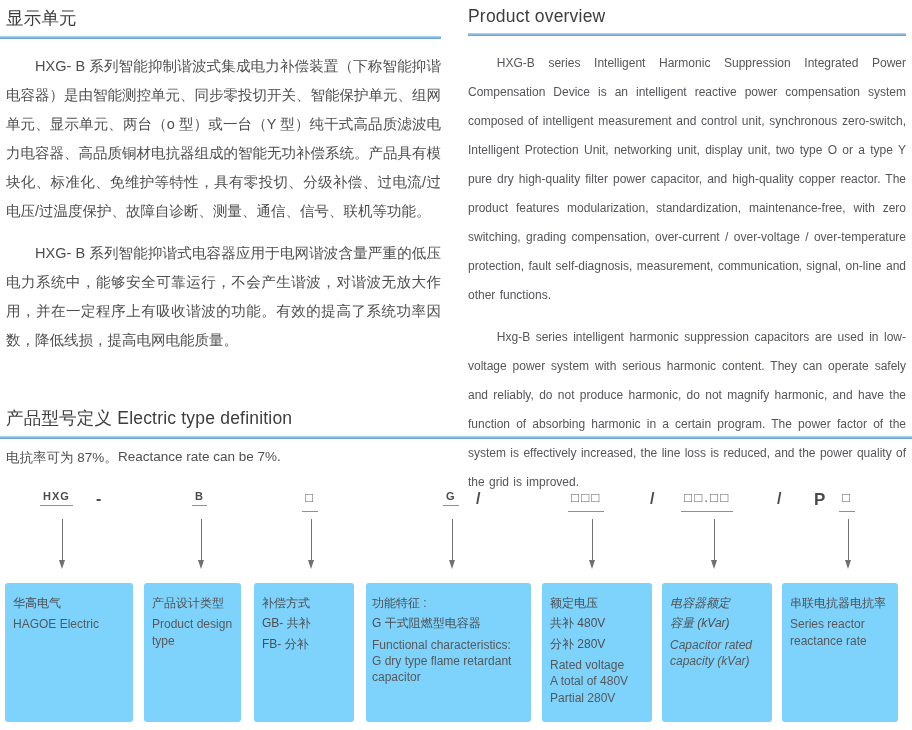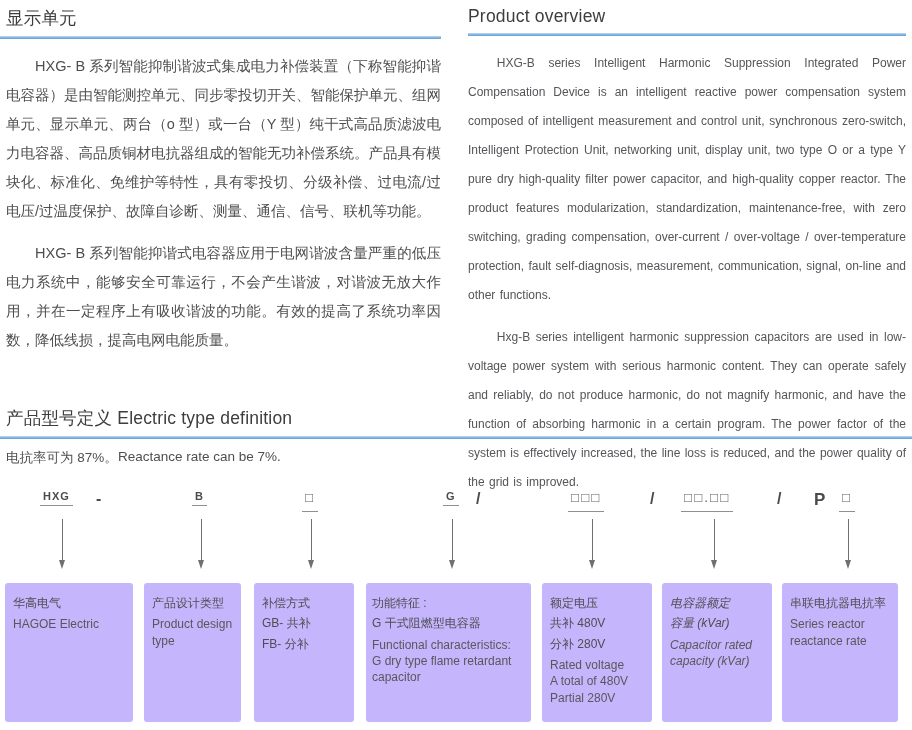--- a/index.html
+++ b/index.html
@@ -33,21 +33,21 @@
   .code-sep{position:absolute;top:2px;font-size:16px;font-weight:bold;color:#4b4b4d;}
   .code-prefix{position:absolute;top:2px;font-size:17px;font-weight:bold;color:#4b4b4d;}
 
   .arrow{position:absolute;top:31px;width:9px;height:50px;margin-left:-4px;}
   .arrow .shaft{position:absolute;left:4px;top:0;width:1px;height:42px;background:#707072;}
   .arrow .head{position:absolute;left:1px;top:41px;width:0;height:0;
                border-left:3.5px solid transparent;border-right:3.5px solid transparent;
                border-top:9px solid #707072;}
 
   .def-box{position:absolute;top:95px;height:139px;box-sizing:border-box;
-           background:#c4b5fd;border-radius:3px;padding:10px 8px 0;overflow:hidden;}
+           background:#7dd3fc;border-radius:3px;padding:10px 8px 0;overflow:hidden;}
   .box-zh{font-size:12px;line-height:1.7;color:#4e4e50;white-space:pre-line;}
   .box-en{font-size:12px;line-height:1.35;color:#58585a;white-space:pre-line;margin-top:3px;}
   .def-box.b4{padding-left:6px;padding-right:6px;}
 
   .b1{left:5px;width:128px;}
   .b2{left:144px;width:97px;}
   .b3{left:254px;width:100px;}
   .b4{left:366px;width:165px;}
   .b5{left:542px;width:110px;}
   .b6{left:662px;width:110px;font-style:italic;}

